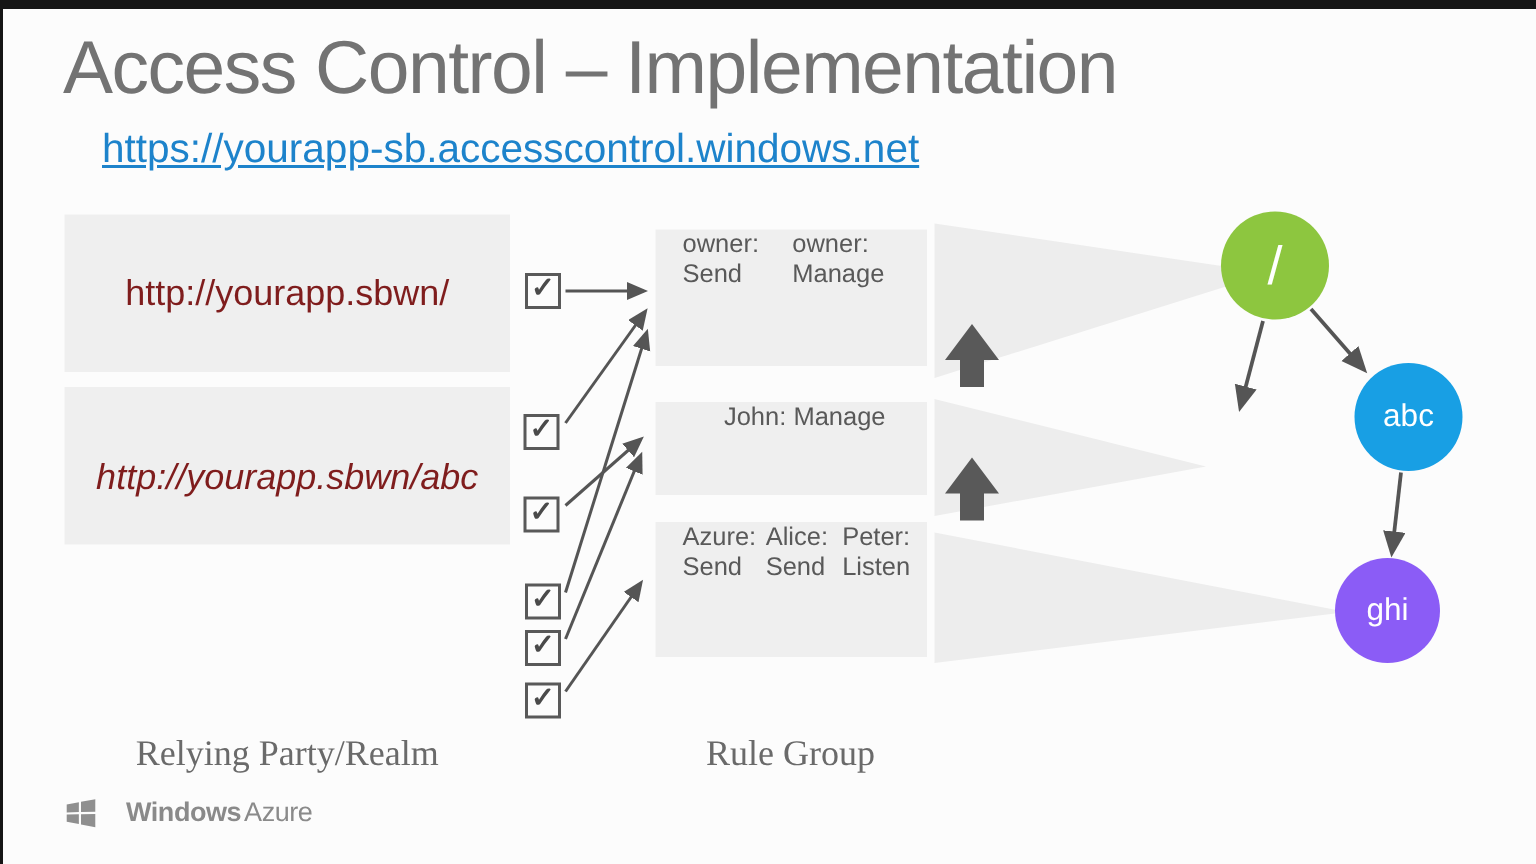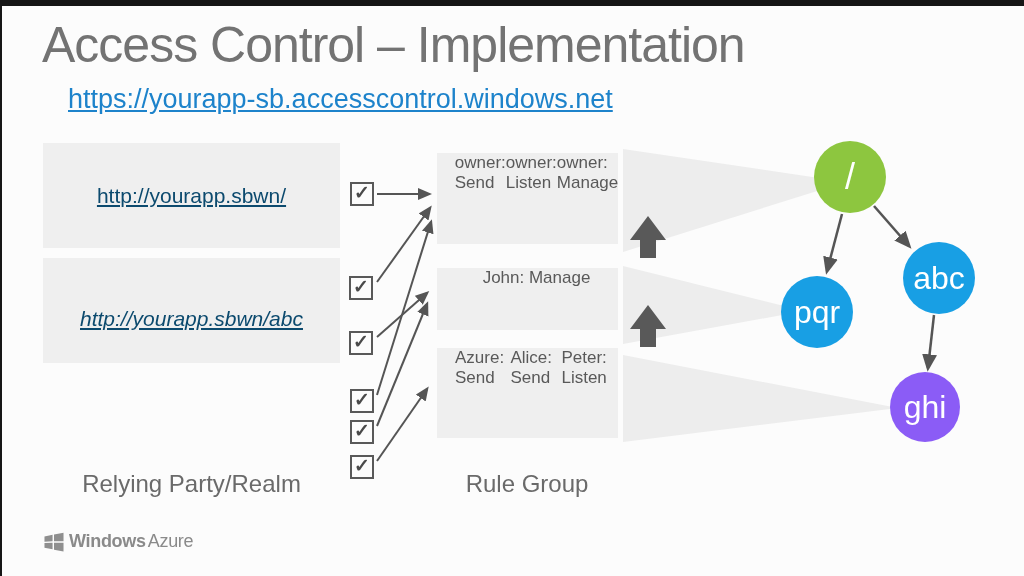--- a/index.html
+++ b/index.html
@@ -8,43 +8,43 @@
   .chrome-top{position:absolute;top:0;left:0;width:1024px;height:6px;background:#161616;}
   .chrome-left{position:absolute;top:0;left:0;width:2px;height:576px;background:#161616;}
 
   .title{position:absolute;left:42px;top:16px;font-size:50px;font-weight:300;color:#737373;
          letter-spacing:-1px;white-space:nowrap;}
   .header-link{position:absolute;left:44px;top:84px;font-size:27px;font-weight:400;color:#1d83cb;
          text-decoration:underline;cursor:pointer;white-space:nowrap;margin-left:24px;}
 
   .realm-box{position:absolute;left:43px;width:297px;height:105px;background:#efefef;
          display:flex;align-items:center;justify-content:center;}
-  .realm-link{font-size:21px;color:#0c4a6e;text-decoration:underline;cursor:pointer;white-space:nowrap;}
+  .realm-link{font-size:24px;color:#7f1d1d;cursor:pointer;white-space:nowrap;}
   .realm-link.italic{font-style:italic;margin-top:16px;}
 
   .cb{position:absolute;width:20px;height:20px;border:2px solid #595959;background:#fcfcfc;
       display:flex;align-items:center;justify-content:center;cursor:pointer;}
   .cb .mark{font-size:19px;line-height:1;color:#4a4a4a;font-weight:bold;margin-top:-3px;}
 
   .rule-box{position:absolute;left:437px;width:181px;background:#efefef;
       display:flex;flex-direction:row;justify-content:center;padding-left:18px;box-sizing:border-box;}
   .rule-line{font-size:17px;line-height:20px;color:#595959;}
 
   .overlay{position:absolute;left:0;top:0;width:1024px;height:576px;pointer-events:none;}
 
   .node{position:absolute;border-radius:50%;display:flex;align-items:center;justify-content:center;
         color:#ffffff;font-weight:300;}
-  .node-label{font-size:32px;}
+  .node-label{font-size:21px;}
   .node-label.root{font-size:36px;}
 
-  .caption{position:absolute;top:470px;font-size:24px;font-weight:300;color:#6a6a6a;text-align:center;}
+  .caption{position:absolute;top:490px;font-size:24px;font-weight:300;color:#6a6a6a;text-align:center;font-family:Liberation Serif, serif;}
   .caption.realm{left:43px;width:297px;}
   .caption.rule{left:422px;width:210px;}
 
-  .logo{position:absolute;left:44px;top:531px;display:flex;align-items:center;gap:5px;}
+  .logo{position:absolute;left:44px;top:531px;display:flex;align-items:center;gap:20px;}
   .logo .brand{font-size:18px;color:#8a8a8a;letter-spacing:-0.3px;}
   .logo .brand b{font-weight:bold;margin-right:2px;}
 </style>
 </head>
 <body>
 
 <div class="slide">
   <div class="chrome-top"></div>
   <div class="chrome-left"></div>
 
@@ -72,21 +72,20 @@
     </div>
   <div class="cb" style="left:350px;top:420px;">
     <span class="mark">✓</span>
     </div>
   <div class="cb" style="left:350px;top:455px;">
     <span class="mark">✓</span>
     </div>
 
   <div class="rule-box" style="top:153px;height:91px;">
     <div class="rule-line">owner: Send</div>
-    <div class="rule-line">owner: Listen</div>
     <div class="rule-line">owner: Manage</div>
   </div>
   <div class="rule-box" style="top:268px;height:62px;">
     <div class="rule-line">John: Manage</div>
   </div>
   <div class="rule-box" style="top:348px;height:90px;">
     <div class="rule-line">Azure: Send</div>
     <div class="rule-line">Alice: Send</div>
     <div class="rule-line">Peter: Listen</div>
   </div>
@@ -117,23 +116,20 @@
     <g stroke="#555555" stroke-width="2.5" fill="none">
       <line x1="842" y1="214" x2="827" y2="271" marker-end="url(#ah)"></line>
       <line x1="874" y1="206" x2="909" y2="246" marker-end="url(#ah)"></line>
       <line x1="934" y1="315" x2="928" y2="368" marker-end="url(#ah)"></line>
     </g>
   </svg>
 
   <div class="node" style="left: 814px; top: 141px; width: 72px; height: 72px; background-color: rgb(141, 198, 63);">
     <span class="node-label root">/</span>
   </div>
-  <div class="node" style="left: 781px; top: 276px; width: 72px; height: 72px; background-color: rgb(24, 159, 228);">
-    <span class="node-label">pqr</span>
-  </div>
   <div class="node" style="left: 903px; top: 242px; width: 72px; height: 72px; background-color: rgb(24, 159, 228);">
     <span class="node-label">abc</span>
   </div>
   <div class="node" style="left: 890px; top: 372px; width: 70px; height: 70px; background-color: #8b5cf6;">
     <span class="node-label">ghi</span>
   </div>
 
   <div class="caption realm">Relying Party/Realm</div>
   <div class="caption rule">Rule Group</div>
 

